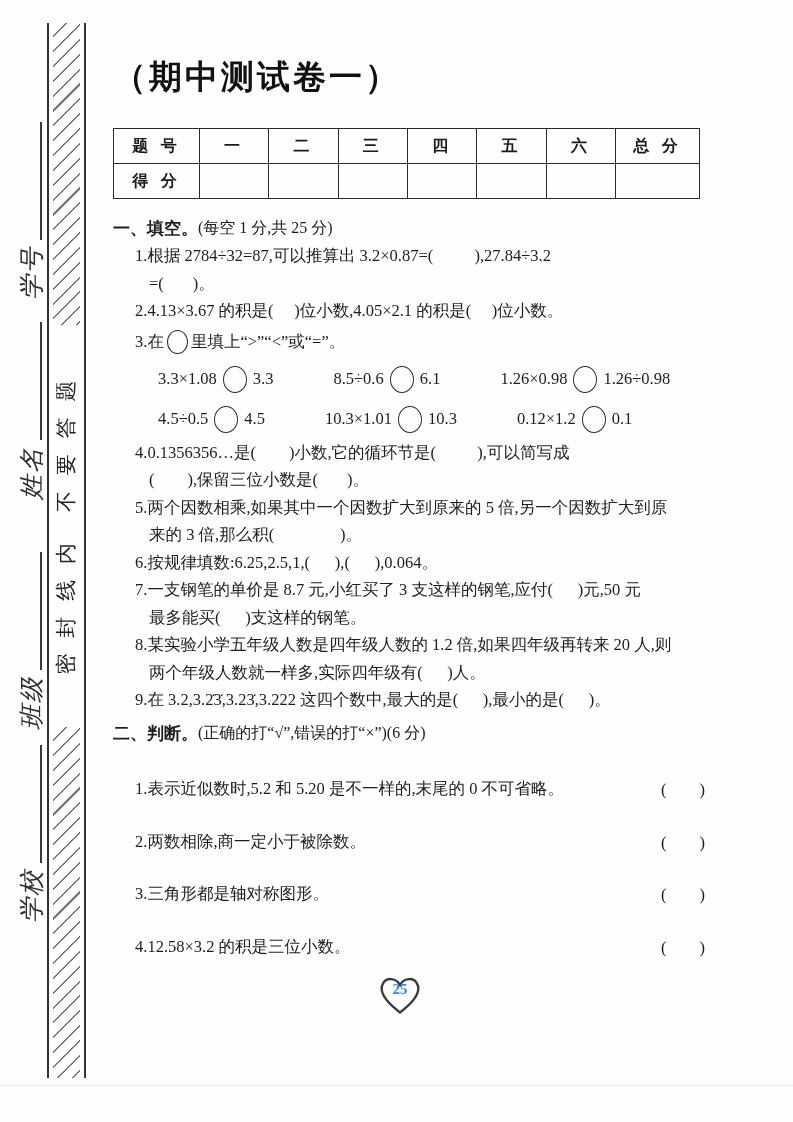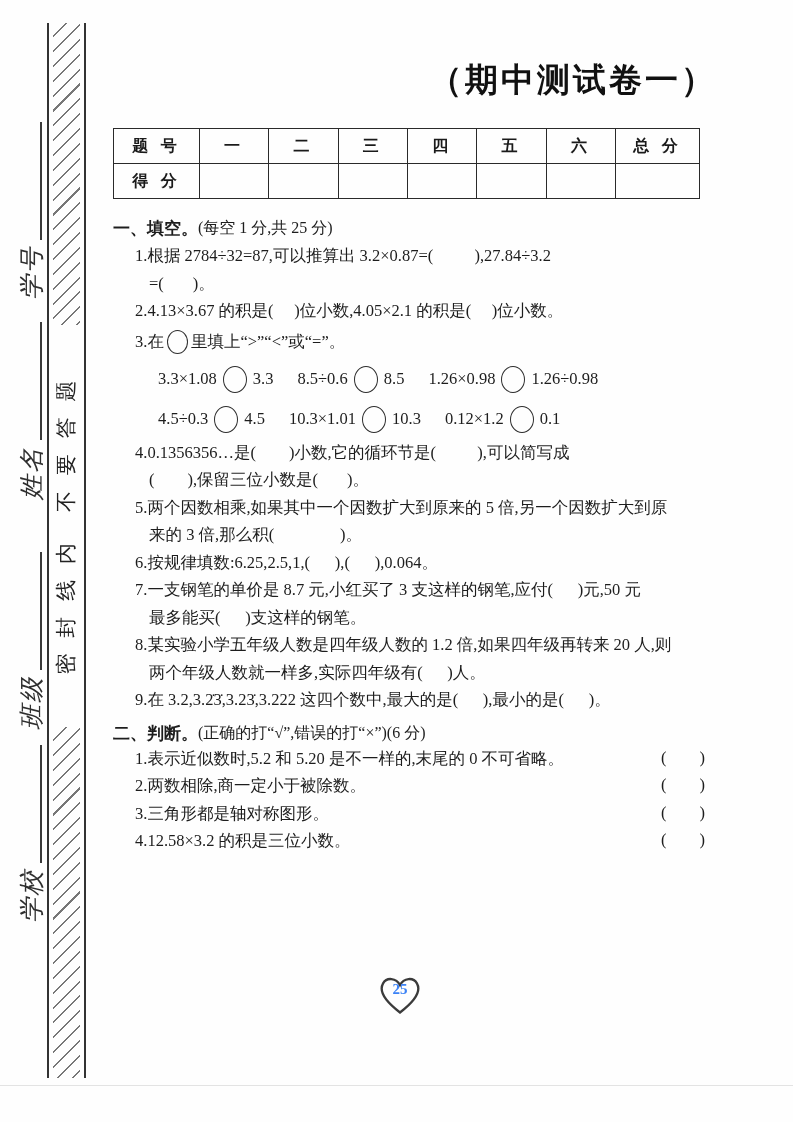--- a/index.html
+++ b/index.html
@@ -42,23 +42,23 @@
   }
 
   
   .main { position:absolute; left:113px; top:40px; width:604px; }
   .title {
     text-align:center; font-size:38px; font-weight:800; letter-spacing:1px;
     line-height:56px; color:#111;
     font-family:"Liberation Sans","DejaVu Sans",sans-serif;
   }
   .subtitle {
-    text-align:right; font-size:33px; font-weight:800; letter-spacing:3px;
+    text-align:left; font-size:33px; font-weight:800; letter-spacing:3px;
     line-height:44px; margin-top:18px; color:#111;
-    font-family:Liberation Serif, serif;
+    font-family:Liberation Mono, monospace;
   }
 
   table.score {
     border-collapse:collapse; margin-top:26px; width:587px;
     font-family:"Liberation Sans","DejaVu Sans",sans-serif;
   }
   table.score td {
     border:1.8px solid #2a2a2a; height:35px; text-align:center;
     font-size:16px; font-weight:700; letter-spacing:4px; color:#1a1a1a;
   }
@@ -68,30 +68,30 @@
 
   .section { margin-top:16px; font-size:16.5px; }
   .line { height:27.5px; display:flex; align-items:center; white-space:pre; }
   .line.tall { height:40px; }
   .sec-head { font-weight:800; font-family:Liberation Sans, sans-serif; font-size:17px; }
   .sec-note { font-size:16px;text-align:right; }
   .indent-q { margin-left:22px; }
   .indent-c { margin-left:36px; }
   .indent-cmp { margin-left:45px; }
 
-  .cmp-row { display:flex; gap:24px; }
+  .cmp-row { display:flex; gap:60px; }
   .cmp-item { display:flex; align-items:center; white-space:pre; }
   .circle {
     display:inline-block; width:24px; height:27px;
     border:1.6px solid #2e2e2e; border-radius:50%;
     margin:0 6px; flex:0 0 auto;
   }
   .circle.sm { width:21px; height:24px; margin:0 3px; vertical-align:-5px; }
 
-  .judge-row { display:flex; align-items:flex-start; }
+  .judge-row { display:flex; align-items:flex-end;margin-top:25px; }
   .judge-blank { margin-left:auto; padding-right:12px; white-space:pre; }
 
   
   .page-badge { position:absolute; left:376px; top:974px; width:48px; height:42px; }
   .page-badge svg { position:absolute; left:0; top:0; }
   .page-badge .num {
     position:absolute; left:0; top:7px; width:48px; text-align:center;
     font-size:15px; font-weight:700; color:#3b82f6;
   }
 
@@ -157,25 +157,25 @@
       <span class="sec-head">一、填空。</span><span class="sec-note">(每空 1 分,共 25 分)</span>
     </div>
     <div class="line indent-q">1.根据 2784÷32=87,可以推算出 3.2×0.87=(          ),27.84÷3.2</div>
     <div class="line indent-c">=(       )。</div>
     <div class="line indent-q">2.4.13×3.67 的积是(     )位小数,4.05×2.1 的积是(     )位小数。</div>
     <div class="line indent-q" style="height:34px">
       <span>3.在</span><span class="circle sm"></span><span>里填上“&gt;”“&lt;”或“=”。</span>
     </div>
     <div class="line tall indent-cmp cmp-row">
       <span class="cmp-item"><span>3.3×1.08</span><span class="circle"></span><span>3.3</span></span>
-      <span class="cmp-item"><span>8.5÷0.6</span><span class="circle"></span><span>8.5</span></span>
+      <span class="cmp-item"><span>8.5÷0.6</span><span class="circle"></span><span>6.1</span></span>
       <span class="cmp-item"><span>1.26×0.98</span><span class="circle"></span><span>1.26÷0.98</span></span>
     </div>
     <div class="line tall indent-cmp cmp-row">
-      <span class="cmp-item"><span>4.5÷0.3</span><span class="circle"></span><span>4.5</span></span>
+      <span class="cmp-item"><span>4.5÷0.5</span><span class="circle"></span><span>4.5</span></span>
       <span class="cmp-item"><span>10.3×1.01</span><span class="circle"></span><span>10.3</span></span>
       <span class="cmp-item"><span>0.12×1.2</span><span class="circle"></span><span>0.1</span></span>
     </div>
     <div class="line indent-q">4.0.1356356…是(        )小数,它的循环节是(          ),可以简写成</div>
     <div class="line indent-c">(        ),保留三位小数是(       )。</div>
     <div class="line indent-q">5.两个因数相乘,如果其中一个因数扩大到原来的 5 倍,另一个因数扩大到原</div>
     <div class="line indent-c">来的 3 倍,那么积(                )。</div>
     <div class="line indent-q">6.按规律填数:6.25,2.5,1,(      ),(      ),0.064。</div>
     <div class="line indent-q">7.一支钢笔的单价是 8.7 元,小红买了 3 支这样的钢笔,应付(      )元,50 元</div>
     <div class="line indent-c">最多能买(      )支这样的钢笔。</div>

